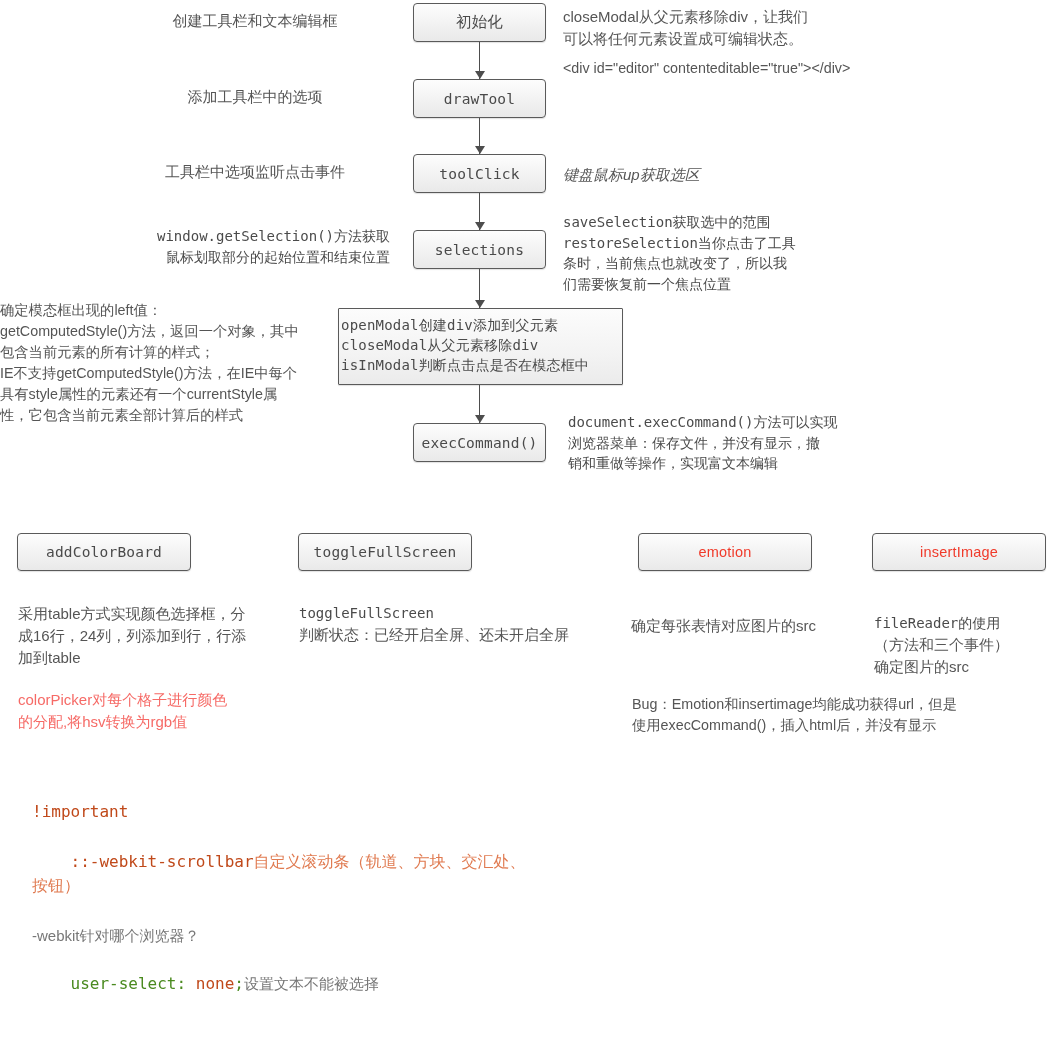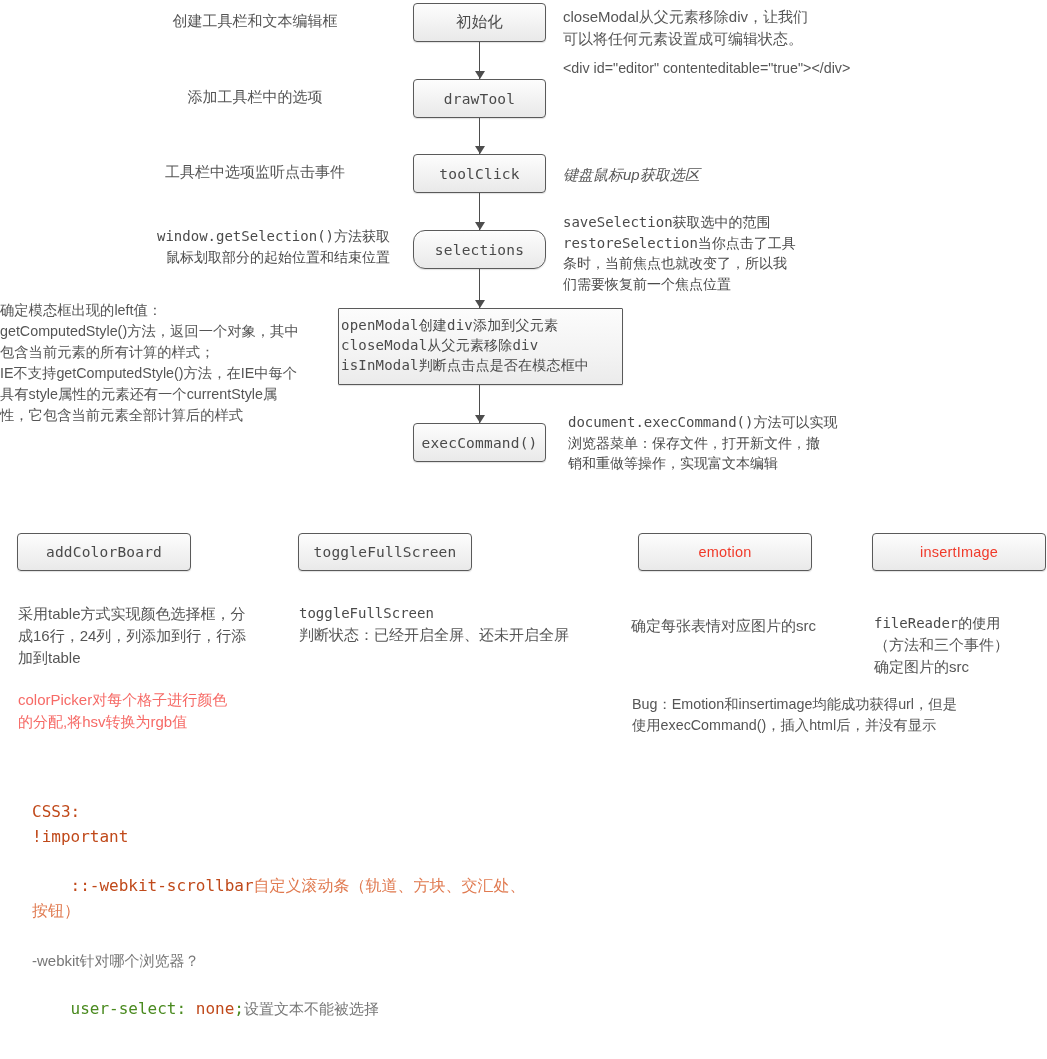--- a/index.html
+++ b/index.html
@@ -120,30 +120,30 @@
 <div class="txt small" style="left:563px; top:58px; width:420px;">&lt;div id="editor" contenteditable="true"&gt;&lt;/div&gt;</div>
 
 <div class="txt" style="left:563px; top:164px; width:300px;font-style:italic;">键盘鼠标up获取选区</div>
 
 <div class="txt mono" style="left:563px; top:212px; width:330px;">saveSelection获取选中的范围
 restoreSelection当你点击了工具
 条时，当前焦点也就改变了，所以我
 们需要恢复前一个焦点位置</div>
 
 <div class="txt mono" style="left:568px; top:412px; width:400px;">document.execCommand()方法可以实现
-浏览器菜单：保存文件，打开新文件，撤
+浏览器菜单：保存文件，并没有显示，撤
 销和重做等操作，实现富文本编辑</div>
 
 <div class="node" style="left:413px; top:3px; width:133px; height:39px;">初始化</div>
 
 <div class="node mono" style="left:413px; top:79px; width:133px; height:39px;">drawTool</div>
 
 <div class="node mono" style="left:413px; top:154px; width:133px; height:39px;">toolClick</div>
 
-<div class="node mono" style="left:413px; top:230px; width:133px; height:39px;border-radius:12px;">selections</div>
+<div class="node mono" style="left:413px; top:230px; width:133px; height:39px;">selections</div>
 
 <div class="node square" style="left:338px; top:308px; width:285px; height:77px;">openModal创建div添加到父元素
 closeModal从父元素移除div
 isInModal判断点击点是否在模态框中</div>
 
 <div class="node mono" style="left:413px; top:423px; width:133px; height:39px;">execCommand()</div>
 
 <div class="conn" style="left:479px; top:42px;">
   <div class="line" style="height:37px;"></div>
   <div class="head" style="top:29px;"></div>
@@ -181,21 +181,20 @@
 
 <div class="node red-label" style="left:872px; top:533px; width:174px; height:38px; font-size:14.5px;">insertImage</div>
 <div class="txt mono" style="left:874px; top:613px; width:170px;">fileReader的使用</div>
 <div class="txt" style="left:874px; top:634px; width:170px;">（方法和三个事件）
 确定图片的src</div>
 
 <div class="txt small" style="left:632px; top:694px; width:410px;">Bug：Emotion和insertimage均能成功获得url，但是
 使用execCommand()，插入html后，并没有显示</div>
 
 <div class="code" style="left:32px; top:800px; width:560px;">
-  <div class="ln c-orange">CSS3:</div>
   <div class="ln c-orange">!important</div>
   <div class="ln">
     <span class="c-orange">::-webkit-scrollbar</span><span style="color:#e07a50;">自定义滚动条（轨道、方块、交汇处、
 按钮）</span>
   </div>
   <div class="ln c-grey">-webkit针对哪个浏览器？</div>
   <div class="ln">
     <span class="c-green">user-select: </span><span class="c-orange">none</span><span class="c-green">;</span><span class="c-grey">设置文本不能被选择</span>
   </div>
 

